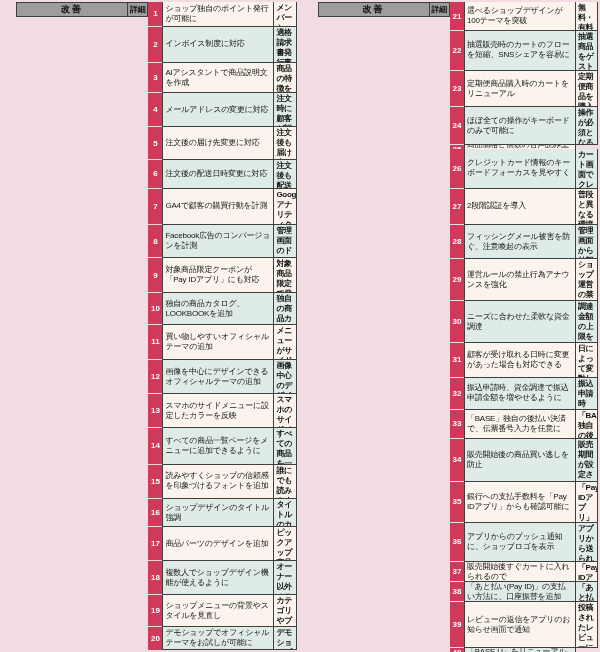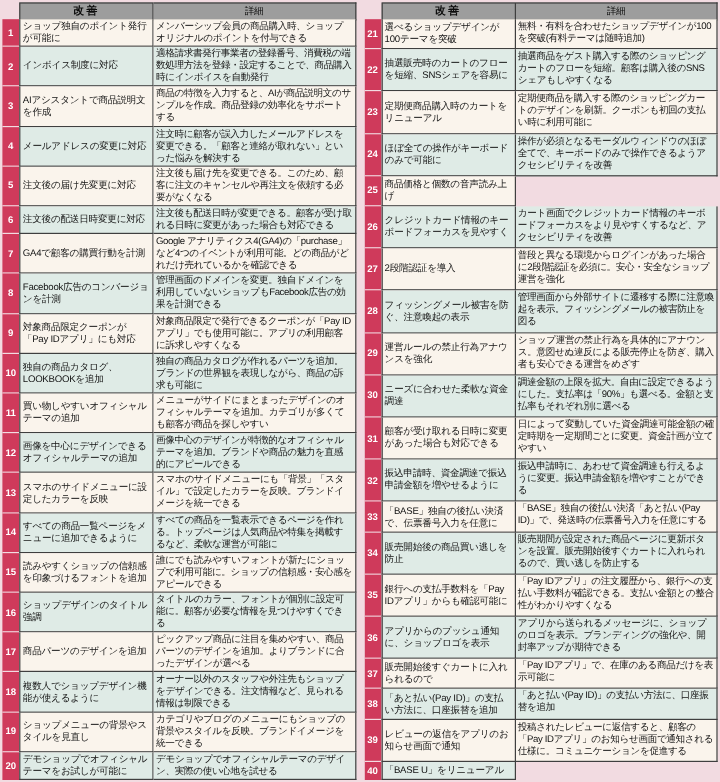--- a/index.html
+++ b/index.html
@@ -6,21 +6,21 @@
     --page-bg:#f2dbe1; --accent-red:#cf3a5b; --row-odd-bg:#faf4ec; --row-even-bg:#dfebe6;
     --header-bg:#9d9d9d; --grid-border:#3f3f3f; --text:#141414; --number-text:#ffffff;
   }
   html,body{margin:0;padding:0;}
   body{
     width:600px;height:652px;overflow:hidden;background:var(--page-bg);
     font-family:"Liberation Sans","DejaVu Sans",sans-serif;color:var(--text);
     box-sizing:border-box;padding:2px;
   }
   .layout{display:flex;gap:7px;height:648px;}
-  .half{flex:1;display:flex;flex-direction:column;min-width:0;}
+  .half{flex:1;display:flex;flex-direction:row;min-width:0;}
   .hrow{display:grid;grid-template-columns:14px 112px 1fr;flex:0 0 auto;height:14px;}
   .corner{background:var(--page-bg);}
   .hcell{
     background:var(--header-bg);color:#0d0d0d;font-weight:bold;font-size:9px;
     display:flex;align-items:center;justify-content:center;letter-spacing:2px;
   }
   .hcell.imp{border:1px solid var(--grid-border);}
   .hcell.dt{border:1px solid var(--grid-border);border-left:none;}
   .rows{flex:1;display:flex;flex-direction:column;min-height:0;}
   .trow{display:grid;grid-template-columns:14px 112px 1fr;flex:1 1 auto;min-height:0;}
@@ -33,21 +33,21 @@
   }
   .trow:last-child .num{border-bottom:none;}
   .kz{
     border-left:1px solid var(--grid-border);border-right:1px solid var(--grid-border);
     border-bottom:1px solid var(--grid-border);
     font-size:8px;font-weight:400;line-height:10px;letter-spacing:-0.2px;
     display:flex;align-items:center;padding:1px 2px;overflow:hidden;
   }
   .dt{
     border-right:1px solid var(--grid-border);border-bottom:1px solid var(--grid-border);
-    font-size:8px;font-weight:400;line-height:10px;letter-spacing:-0.3px;
+    font-size:8px;font-weight:700;line-height:10px;letter-spacing:-0.3px;
     padding:1px 2px;overflow:hidden;
   }
 </style>
 </head>
 <body>
 
 <div class="layout">
   <div class="half">
     <div class="hrow">
       <div class="corner"></div>

